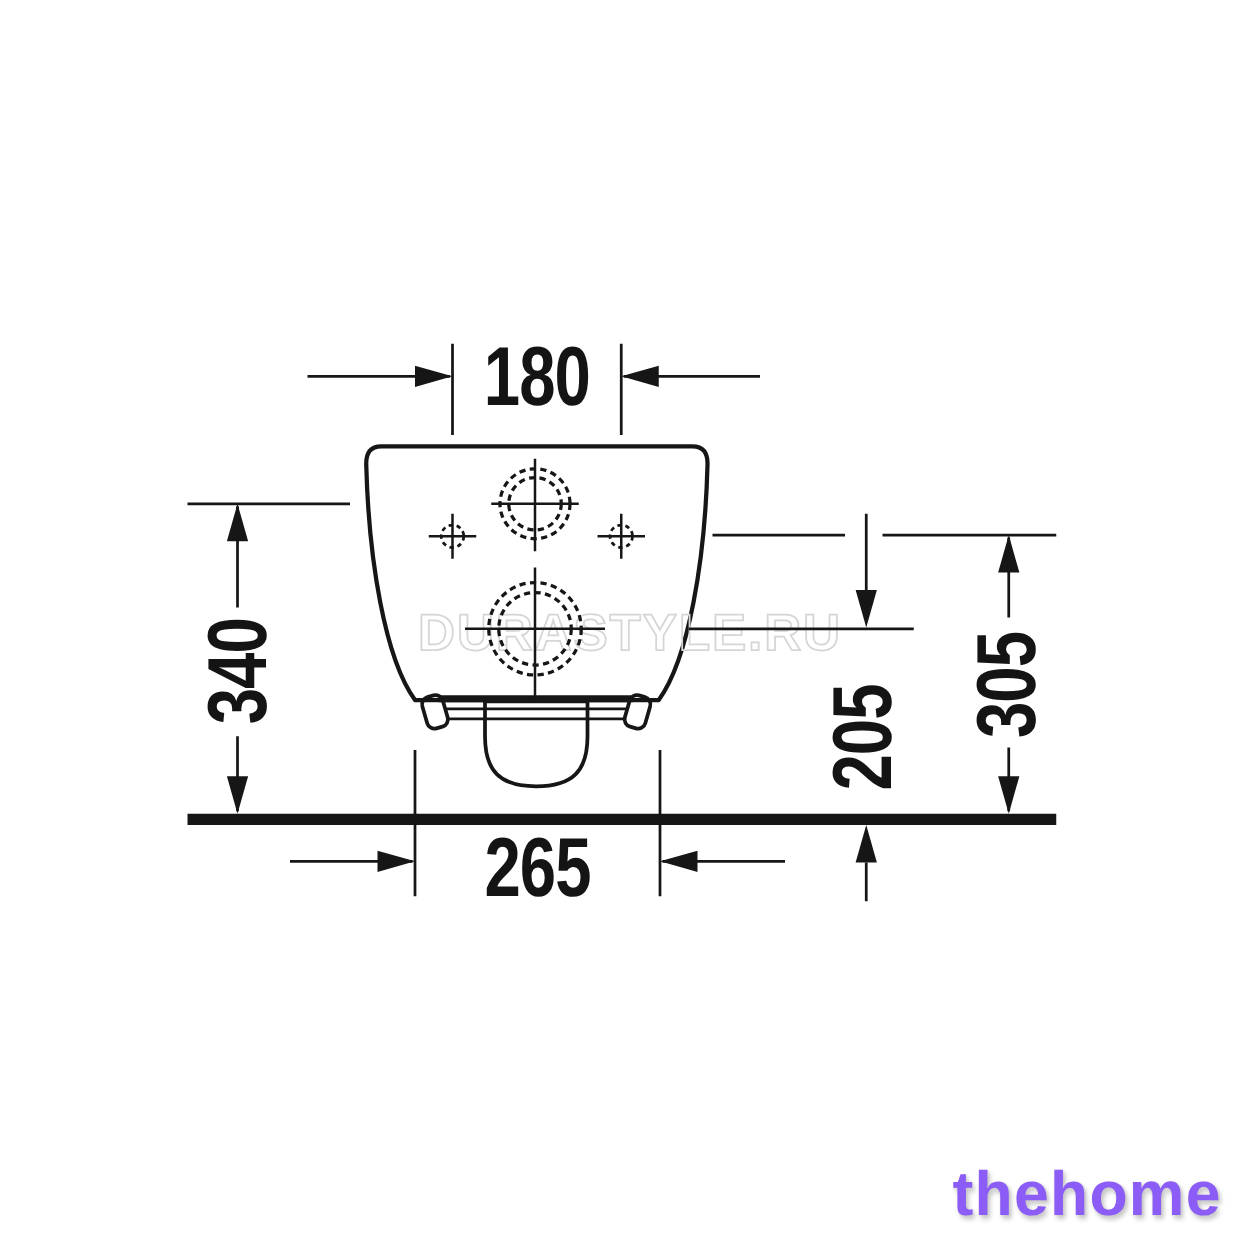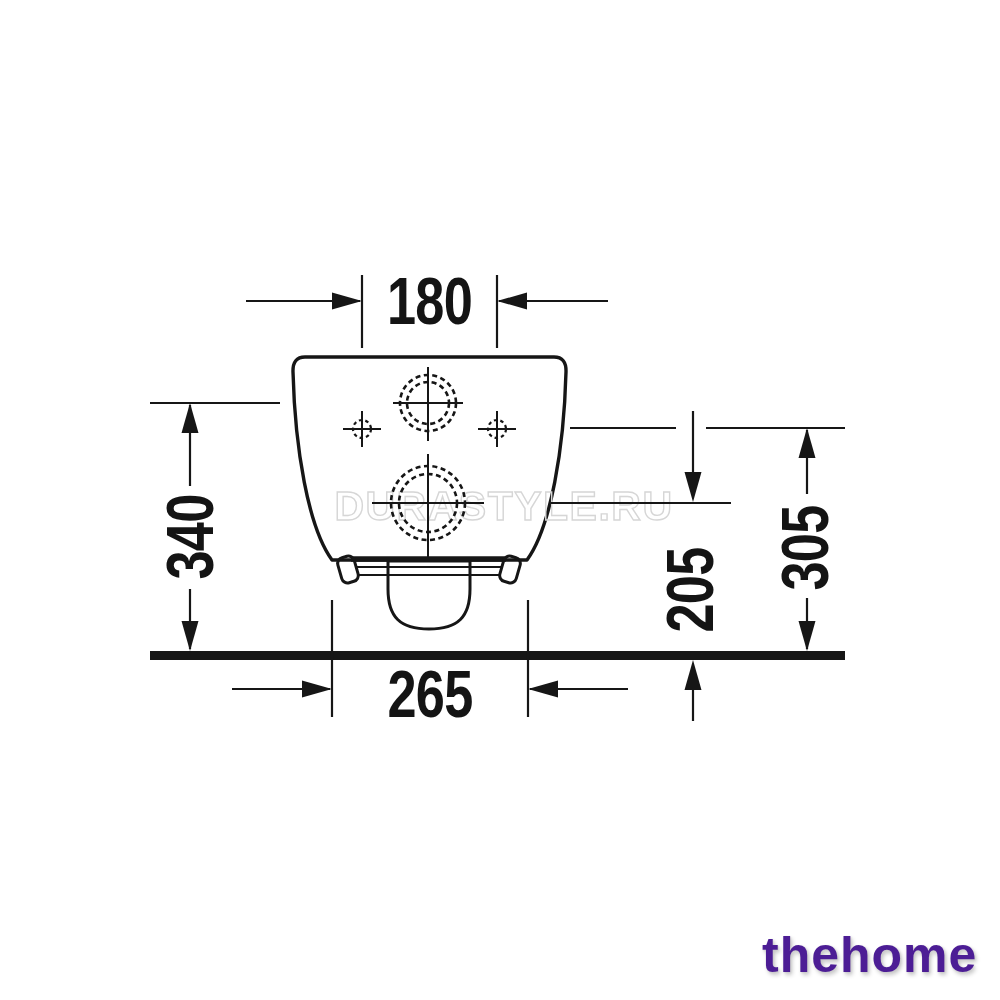--- a/index.html
+++ b/index.html
@@ -2,21 +2,21 @@
 <html><head>
 <meta charset="utf-8">
 <style>
   html,body{margin:0;padding:0;background:#fff;}
   .stage{position:relative;width:1000px;height:1000px;background:#ffffff;overflow:hidden;
          font-family:"Liberation Sans",sans-serif;}
   svg{position:absolute;left:0;top:0;}
   .dim-label{font:700 67px "Liberation Sans",sans-serif;fill:#141414;letter-spacing:-1px;}
   .wm{font:700 41px "Liberation Sans",sans-serif;letter-spacing:1.5px;}
   .brand{position:absolute;left:762px;top:926px;font:700 50px "Liberation Sans",sans-serif;
-         color:#4c1d95;text-shadow:2px 3px 4px #c6c6c6,1px 1px 2px #d8d8d8;letter-spacing:1px;}
+         color:#8b5cf6;text-shadow:2px 3px 4px #c6c6c6,1px 1px 2px #d8d8d8;letter-spacing:1px;}
   .ln{stroke:#161616;fill:none;}
   .thin{stroke-width:2.2;}
   .cross{stroke-width:2;}
   .body-ln{stroke-width:3.4;stroke-linejoin:round;stroke-linecap:round;}
   .dash-big{stroke-width:2.6;stroke-dasharray:5 3.5;}
   .dash-sm{stroke-width:2.2;stroke-dasharray:3.5 3;}
   .arrow{fill:#161616;stroke:none;}
 </style>
 </head>
 <body>

